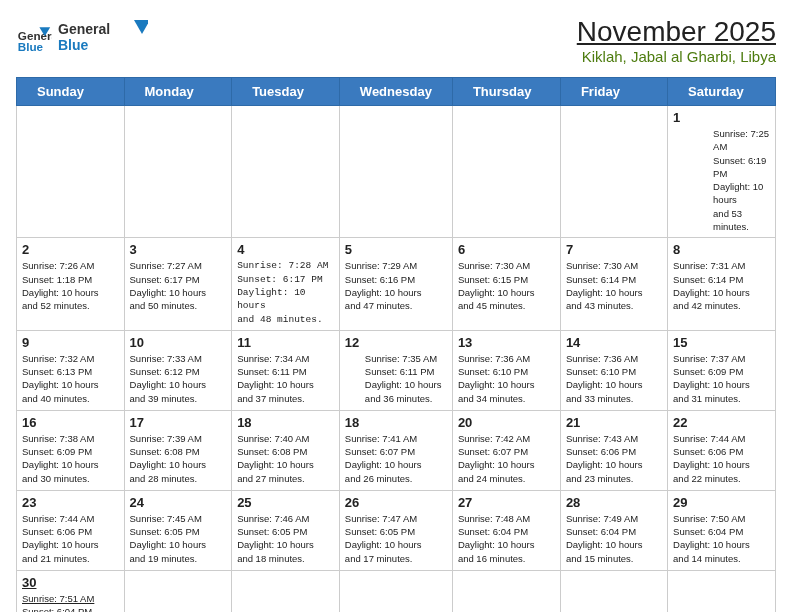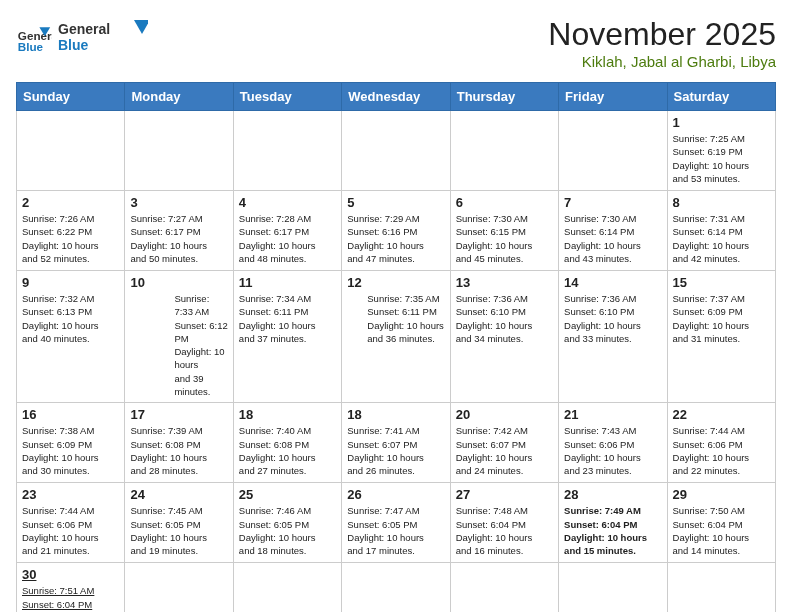--- a/index.html
+++ b/index.html
@@ -22,39 +22,40 @@
       gap: 6px;
     }
     .logo-icon {
       width: 36px;
       height: 36px;
     }
     .title-block {
       text-align: right;
     }
     .month-title {
-      font-size: 32px;
+      font-size: 28px;
       font-weight: normal;
       color: #222;
+      text-decoration: underline;
     }
     .location-title {
       font-size: 15px;
       color: #4d7c0f;
     }
     .calendar-table {
       width: 100%;
       border-collapse: collapse;
       border: 1px solid #ccc;
     }
     .calendar-table th {
       background-color: #3a7abf;
       color: #fff;
       font-size: 13px;
       font-weight: bold;
-      padding: 6px 6px;
+      padding: 6px 20px;
       text-align: left;
       border: 1px solid #2e6aa8;
     }
     .calendar-table td {
       border: 1px solid #ccc;
       vertical-align: top;
       padding: 4px 5px;
       width: calc(100% / 7);
       background: #fff;
       font-size: 10px;
@@ -120,44 +121,44 @@
   <tbody id="calendar-body">
       <tr>
         <td class="empty-cell"></td>
         <td class="empty-cell"></td>
         <td class="empty-cell"></td>
         <td class="empty-cell"></td>
         <td class="empty-cell"></td>
         <td class="empty-cell"></td>
         <td>
           <span class="day-number">1</span>
-          <div class="day-info" style="white-space: pre-line;">Sunrise: 7:25 AM
+          <div class="day-info" style="white-space: pre-line; margin-left: 40px;">Sunrise: 7:25 AM
 Sunset: 6:19 PM
 Daylight: 10 hours
 and 53 minutes.</div>
         </td>
       </tr>
       <tr>
         <td>
           <span class="day-number">2</span>
           <div class="day-info" style="white-space: pre-line;">Sunrise: 7:26 AM
-Sunset: 6:22 PM
+Sunset: 1:18 PM
 Daylight: 10 hours
 and 52 minutes.</div>
         </td>
         <td>
           <span class="day-number">3</span>
           <div class="day-info" style="white-space: pre-line;">Sunrise: 7:27 AM
 Sunset: 6:17 PM
 Daylight: 10 hours
 and 50 minutes.</div>
         </td>
         <td>
           <span class="day-number">4</span>
-          <div class="day-info" style="white-space: pre-line;">Sunrise: 7:28 AM
+          <div class="day-info" style="white-space: pre-line; font-family: Liberation Mono, monospace;">Sunrise: 7:28 AM
 Sunset: 6:17 PM
 Daylight: 10 hours
 and 48 minutes.</div>
         </td>
         <td>
           <span class="day-number">5</span>
           <div class="day-info" style="white-space: pre-line;">Sunrise: 7:29 AM
 Sunset: 6:16 PM
 Daylight: 10 hours
 and 47 minutes.</div>
@@ -187,21 +188,21 @@
       <tr>
         <td>
           <span class="day-number">9</span>
           <div class="day-info" style="white-space: pre-line;">Sunrise: 7:32 AM
 Sunset: 6:13 PM
 Daylight: 10 hours
 and 40 minutes.</div>
         </td>
         <td>
           <span class="day-number">10</span>
-          <div class="day-info" style="white-space: pre-line; margin-left: 44px;">Sunrise: 7:33 AM
+          <div class="day-info" style="white-space: pre-line;">Sunrise: 7:33 AM
 Sunset: 6:12 PM
 Daylight: 10 hours
 and 39 minutes.</div>
         </td>
         <td>
           <span class="day-number">11</span>
           <div class="day-info" style="white-space: pre-line;">Sunrise: 7:34 AM
 Sunset: 6:11 PM
 Daylight: 10 hours
 and 37 minutes.</div>
@@ -317,21 +318,21 @@
         </td>
         <td>
           <span class="day-number">27</span>
           <div class="day-info" style="white-space: pre-line;">Sunrise: 7:48 AM
 Sunset: 6:04 PM
 Daylight: 10 hours
 and 16 minutes.</div>
         </td>
         <td>
           <span class="day-number">28</span>
-          <div class="day-info" style="white-space: pre-line; font-weight: bold;">Sunrise: 7:49 AM
+          <div class="day-info" style="white-space: pre-line;">Sunrise: 7:49 AM
 Sunset: 6:04 PM
 Daylight: 10 hours
 and 15 minutes.</div>
         </td>
         <td>
           <span class="day-number">29</span>
           <div class="day-info" style="white-space: pre-line;">Sunrise: 7:50 AM
 Sunset: 6:04 PM
 Daylight: 10 hours
 and 14 minutes.</div>

